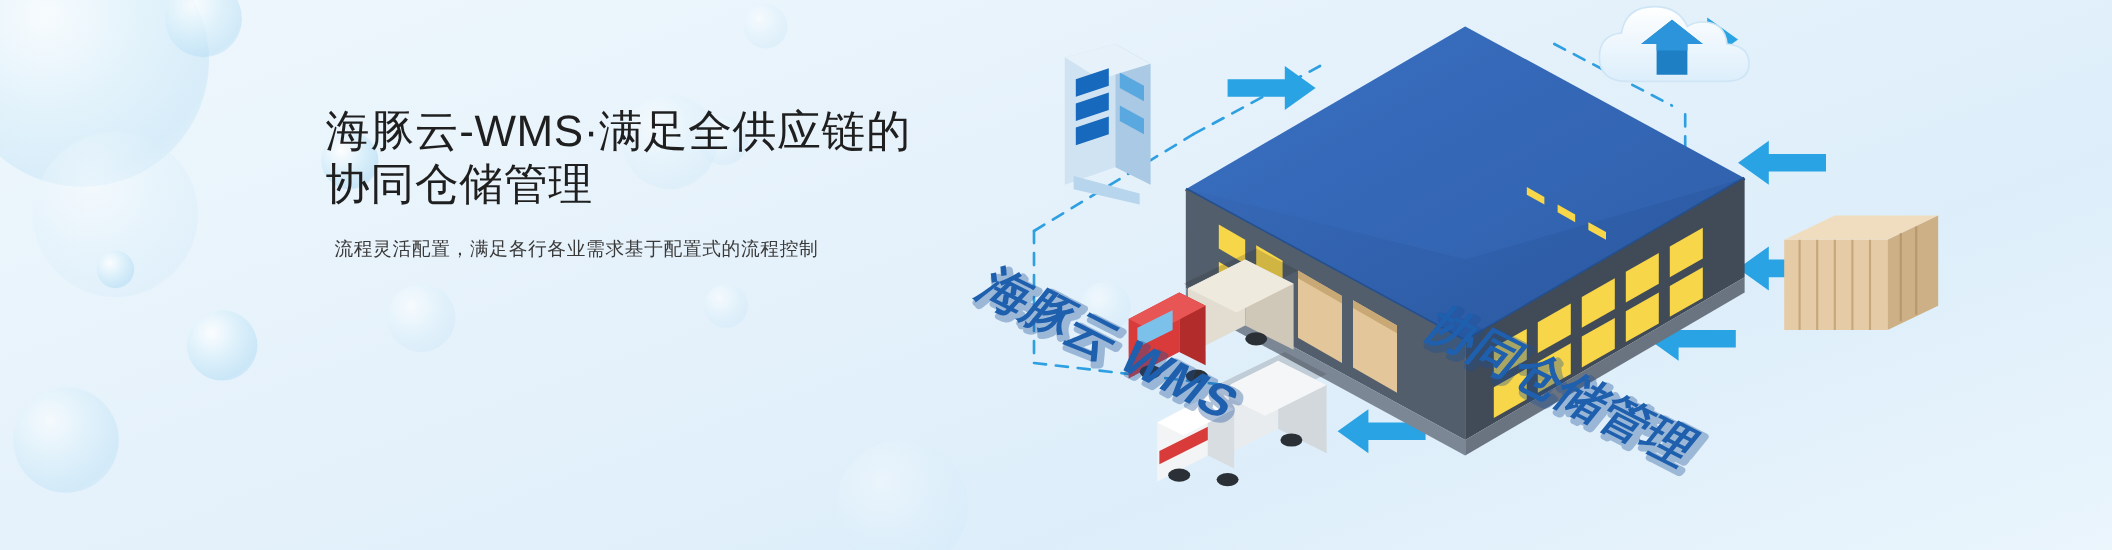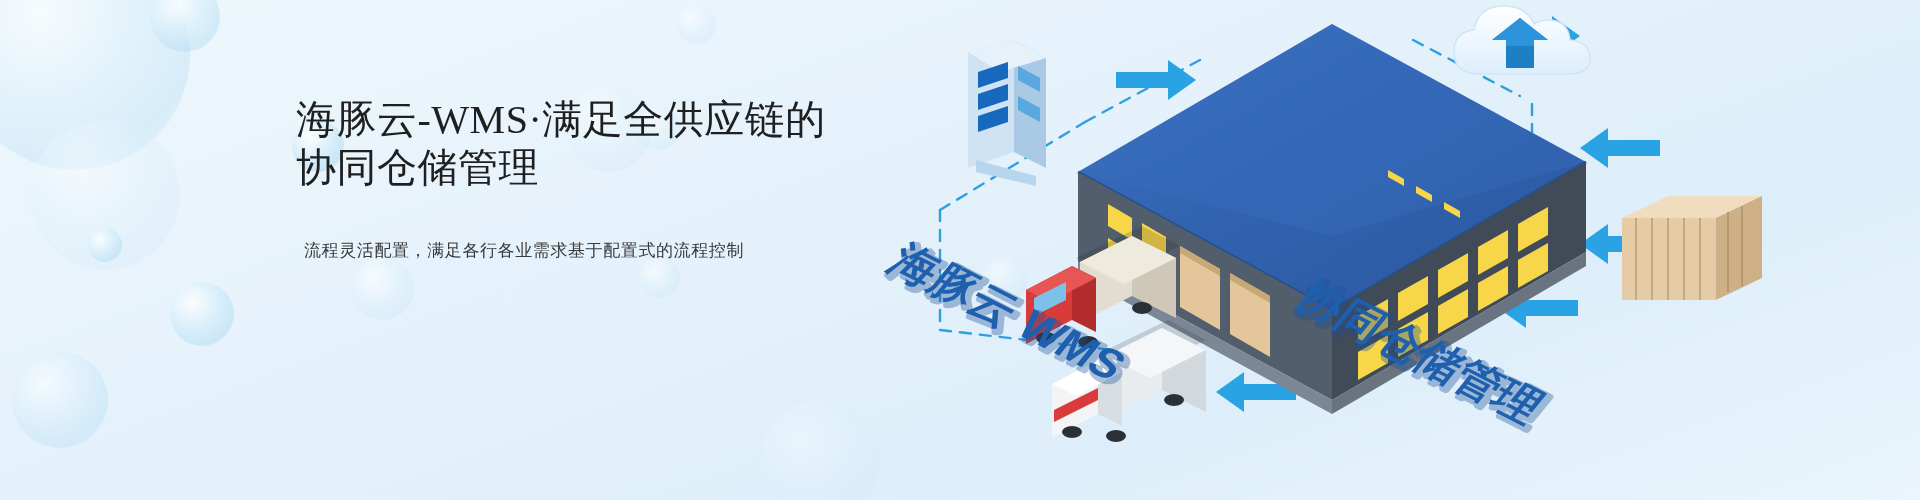--- a/index.html
+++ b/index.html
@@ -17,24 +17,24 @@
     position:absolute;border-radius:50%;pointer-events:none;
     background:radial-gradient(circle at 35% 32%,rgba(255,255,255,.95) 0%,rgba(214,238,250,.85) 42%,rgba(170,216,243,.55) 72%,rgba(170,216,243,0) 100%);
   }
   .bubble.faint{
     background:radial-gradient(circle at 35% 32%,rgba(255,255,255,.7) 0%,rgba(222,241,251,.5) 45%,rgba(186,223,245,.28) 75%,rgba(186,223,245,0) 100%);
   }
   
   #textblock{position:absolute;left:296px;top:96px;width:620px;}
   #headline{
     font-size:40px;line-height:48px;color:#1f1f1f;font-weight:500;
-    letter-spacing:.5px;white-space:pre-line;margin:0;font-family:Liberation Serif, serif;
+    letter-spacing:.5px;white-space:pre-line;margin:0;
   }
   #subtitle{
-    margin:46px 0 0 8px;font-size:17px;line-height:26px;color:#3a3a3a;
+    margin:22px 0 0 8px;font-size:17px;line-height:26px;color:#3a3a3a;
     letter-spacing:.6px;
   }
   
   #art{position:absolute;left:880px;top:0;width:1040px;height:500px;}
   #art svg{display:block;}
   .iso-label{pointer-events:none;}
 </style>
 </head>
 <body>
 

